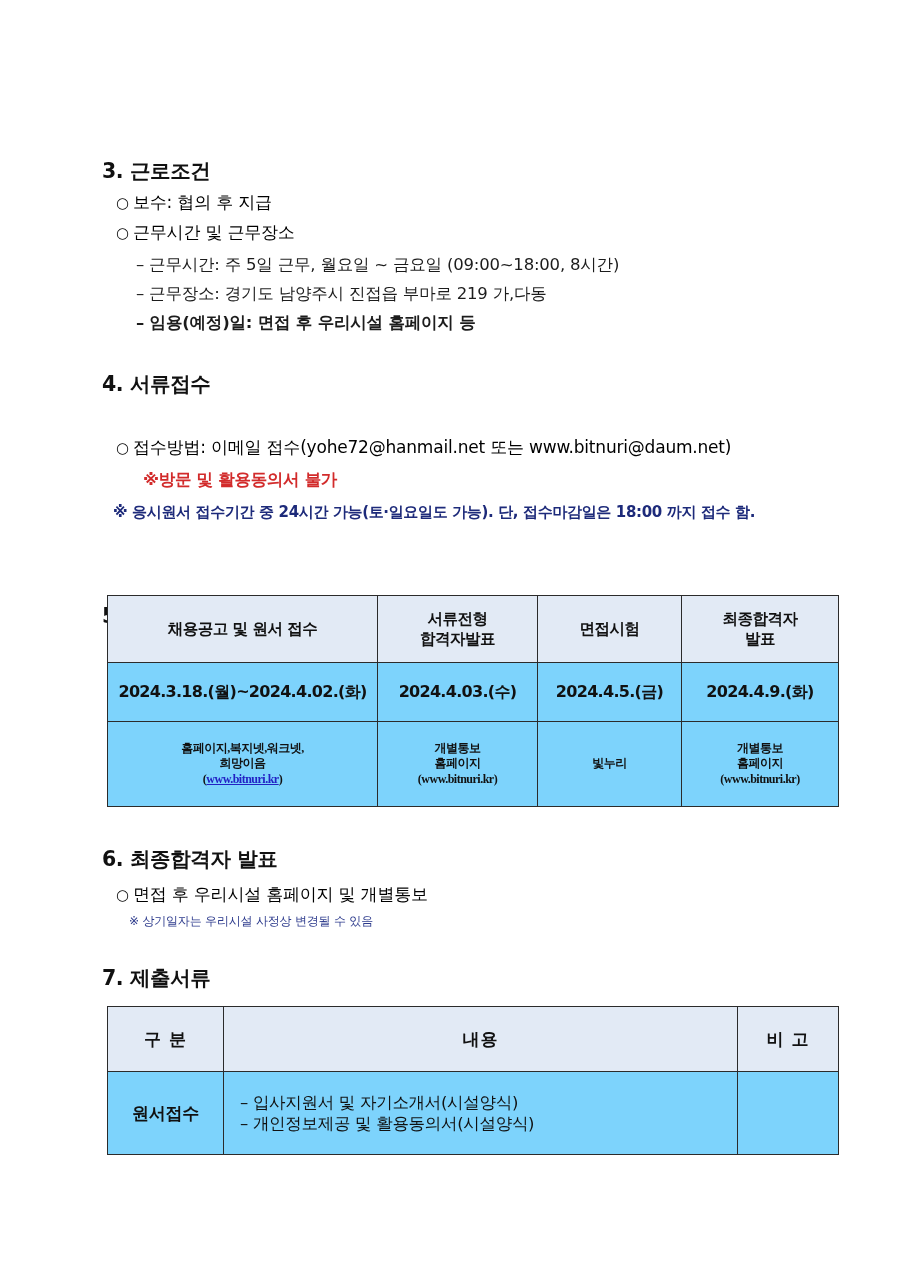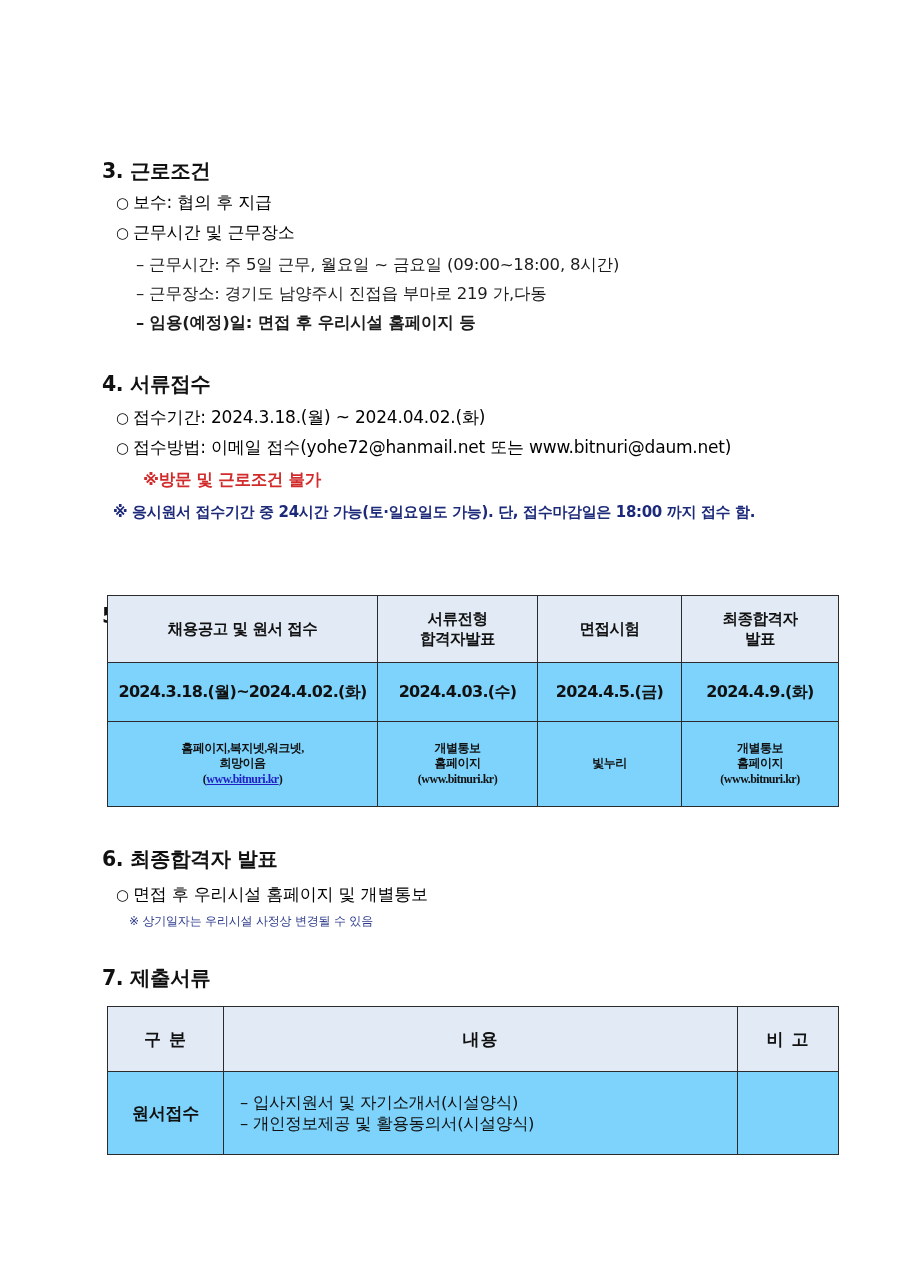--- a/index.html
+++ b/index.html
@@ -153,29 +153,26 @@
   <div class="abs bullet-line" style="left:100px; top:222px;">
     <span class="circ">○</span><span>근무시간 및 근무장소</span>
   </div>
 
   <div class="abs dash-line" style="left:120px; top:255px;">– 근무시간: 주 5일 근무, 월요일 ~ 금요일 (09:00~18:00, 8시간)</div>
   <div class="abs dash-line" style="left:120px; top:284px;">– 근무장소: 경기도 남양주시 진접읍 부마로 219 가,다동</div>
   <div class="abs dash-line bold" style="left:120px; top:313px;">– 임용(예정)일: 면접 후 우리시설 홈페이지 등</div>
 
   <div class="abs sec-title" style="left:86px; top:373px;">4. 서류접수</div>
 
-  <div class="abs bullet-line" style="left:100px; top:407px;">
-    <span class="circ">○</span><span>접수기간: 2024.3.18.(월) ~ 2024.04.02.(화)</span>
-  </div>
 
   <div class="abs bullet-line" style="left:100px; top:437px;">
     <span class="circ">○</span><span>접수방법: 이메일 접수(yohe72@hanmail.net 또는 www.bitnuri@daum.net)</span>
   </div>
 
-  <div class="abs note-red" style="left:127px; top:469px;">※방문 및 근로조건 불가</div>
+  <div class="abs note-red" style="left:127px; top:469px;">※방문 및 활용동의서 불가</div>
 
   <div class="abs note-blue" style="left:97px; top:503px;">※  응시원서 접수기간 중 24시간 가능(토·일요일도 가능). 단, 접수마감일은 18:00 까지 접수 함.</div>
 
   <div class="abs sec-title" style="left:86px; top:557px;margin-top:48px;">5. 전형방법 및 일정</div>
 
   <table class="doc-table" style="left:91px; top:595px; width:731px;">
     <colgroup>
       <col style="width:270px">
       <col style="width:160px">
       <col style="width:144px">

